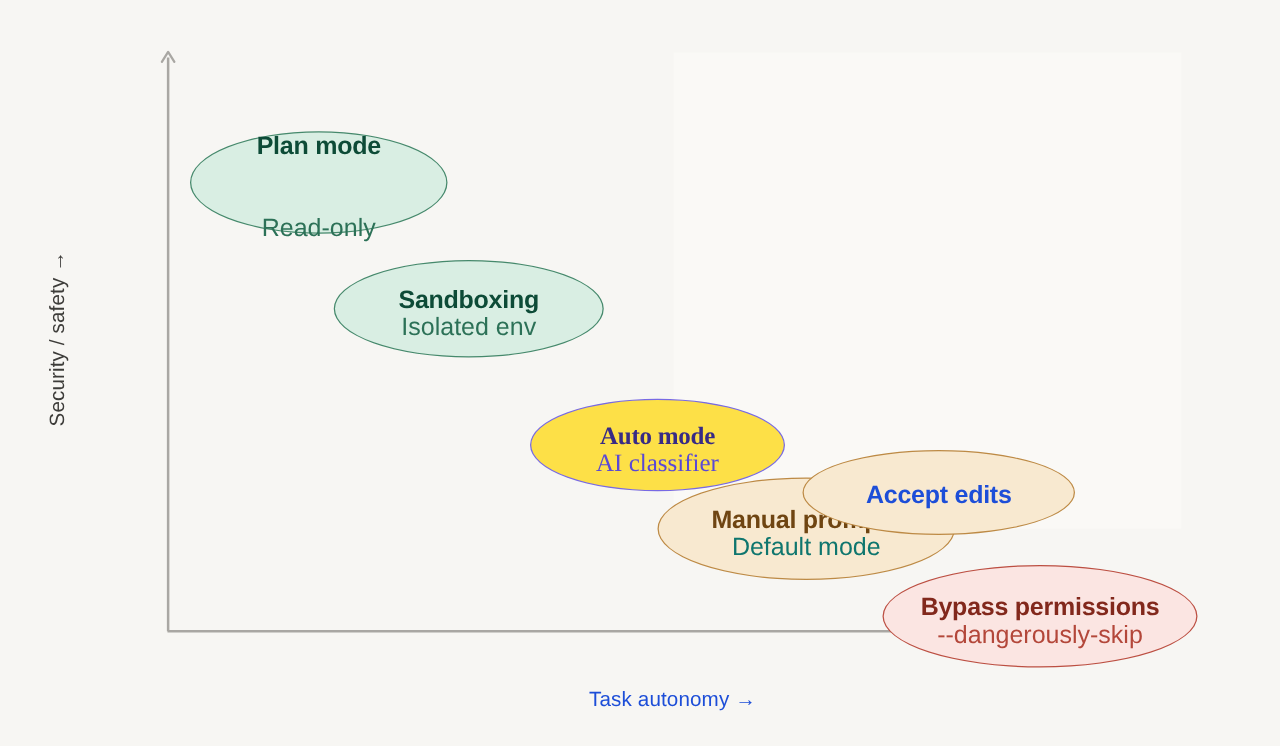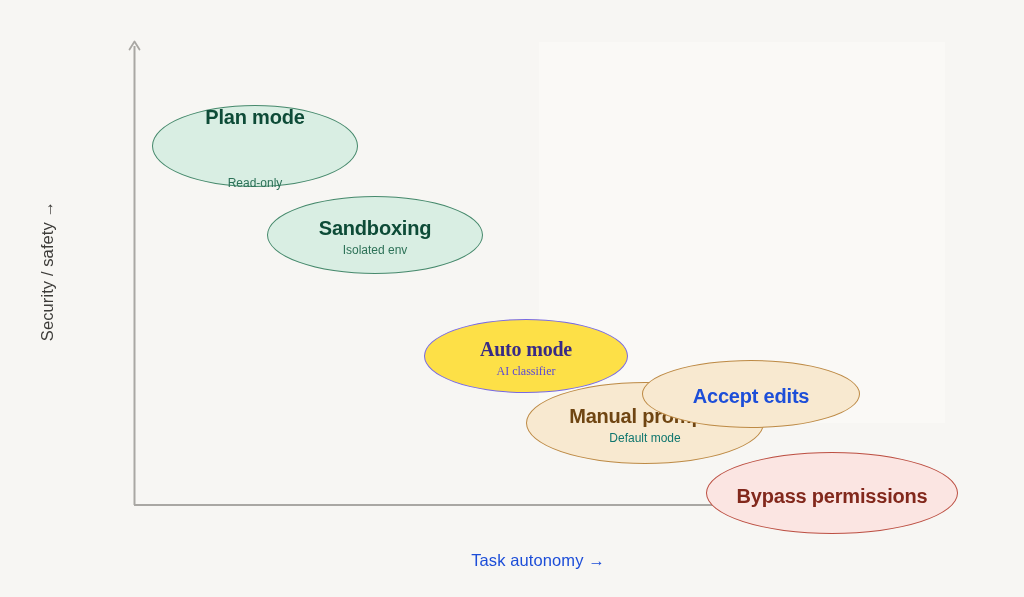--- a/index.html
+++ b/index.html
@@ -25,24 +25,24 @@
   .x-label{left:52px;right:0;top:551px;text-align:center;}
   .y-label{left:47px;top:271px;transform:translate(-50%,-50%) rotate(-90deg);}
 
   .node{
     position:absolute;box-sizing:border-box;
     border-radius:50%;border:1.5px solid;
     display:flex;flex-direction:column;align-items:center;justify-content:center;
     text-align:center;padding-top:7px;z-index:2;
   }
   .node-title{font-size:20px;font-weight:600;line-height:23px;letter-spacing:-0.2px;white-space:nowrap;}
-  .node-sub{font-size:12px;line-height:21px;white-space:nowrap;}
+  .node-sub{font-size:20px;line-height:21px;white-space:nowrap;}
 
   .n-plan     {left:152px;top:105px;width:206px;height:82px;gap:44px;}
-  .n-sandbox  {left:267px;top:196px;width:216px;height:78px;}
+  .n-sandbox  {left:267px;top:208px;width:216px;height:78px;}
   .n-auto     {left:424px;top:319px;width:204px;height:74px;}
   .n-manual   {left:526px;top:382px;width:238px;height:82px;}
   .n-accept   {left:642px;top:360px;width:218px;height:68px;z-index:3;padding-top:5px;}
   .n-bypass   {left:706px;top:452px;width:252px;height:82px;z-index:4;}
 </style>
 </head>
 <body style="background: rgb(247, 246, 243);">
 
 <div class="stage">
 
@@ -77,15 +77,16 @@
     <div class="node-title" style="color: rgb(111, 69, 18);">Manual prompts</div>
     <div class="node-sub" style="color: #0f766e;">Default mode</div>
   </div>
 
   <div class="node n-accept" style="background: rgb(248, 233, 208); border-color: rgb(189, 138, 69);">
     <div class="node-title" style="color: #1d4ed8;">Accept edits</div>
   </div>
 
   <div class="node n-bypass" style="background: rgb(251, 229, 226); border-color: rgb(188, 79, 66);">
     <div class="node-title" style="color: rgb(130, 40, 28);">Bypass permissions</div>
+    <div class="node-sub" style="color: rgb(179, 71, 58);">--dangerously-skip</div>
   </div>
 
 </div>
 
 </body></html>

